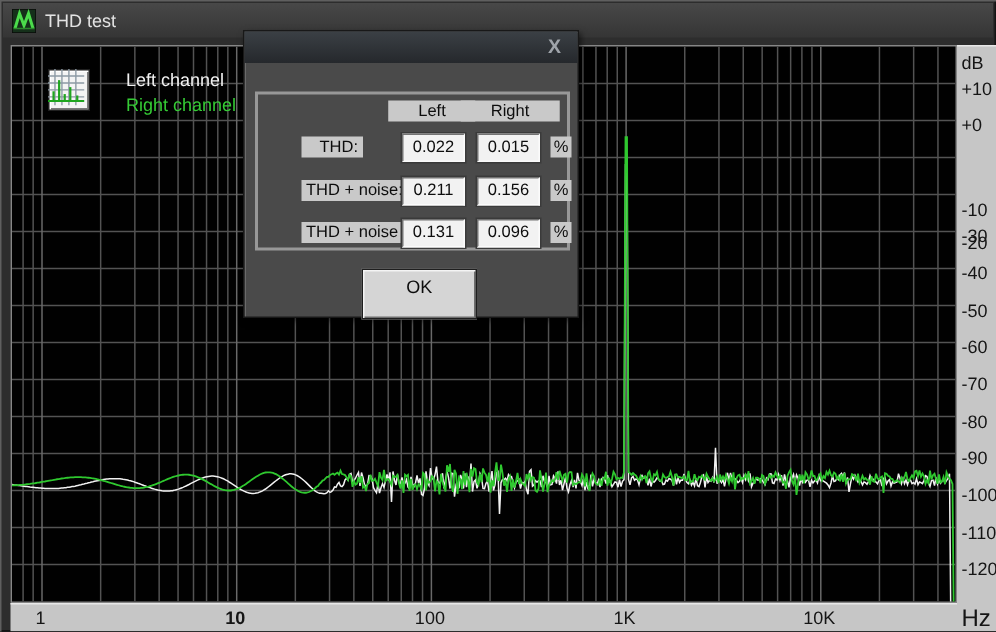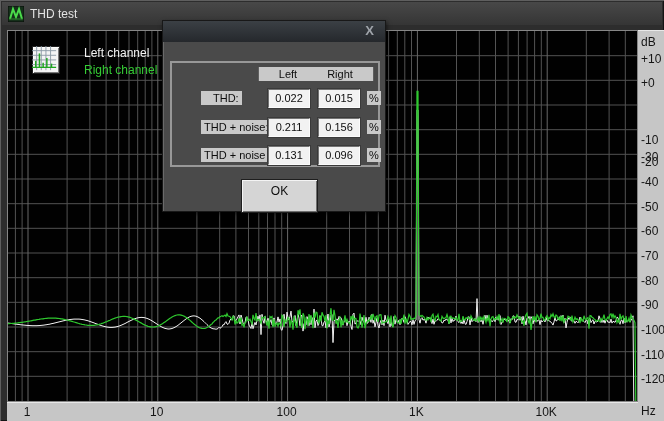--- a/index.html
+++ b/index.html
@@ -24,21 +24,21 @@
   #legend .rows{display:flex;flex-direction:column;justify-content:flex-start;gap:3px;}
   #legend .l-left{color:#f2f2f2;font-size:12px;}
   #legend .l-right{color:#35cb35;font-size:12px;}
   
   #ystrip{position:absolute;left:638px;top:30px;width:26px;height:391px;background:#c6c6c6;
           border-top:1px solid #e8e8e8;}
   #ystrip .tick,#ystrip .axlabel{position:absolute;left:3px;font-size:12px;color:#151515;white-space:nowrap;}
   #xstrip{position:absolute;left:7px;top:402px;width:631px;height:19px;background:#c6c6c6;
           border-top:1px solid #e8e8e8;}
   #xstrip .tick{position:absolute;top:2px;transform:translateX(-50%);font-size:12px;color:#151515;}
-  #hz-label{position:absolute;left:641px;top:404px;font-size:12px;color:#151515;z-index:3;}
+  #hz-label{position:absolute;left:641px;top:404px;font-size:16px;color:#151515;z-index:3;}
   #db-label{top:4px;}
   
   #dialog{position:absolute;left:162px;top:20px;width:224px;height:192px;background:#4a4a4a;
           border:1px solid #181818;box-shadow:1px 2px 4px rgba(0,0,0,.55), inset 1px 1px 0 #6a6a6a;z-index:10;}
   #dialog-title{position:absolute;left:0;top:0;right:0;height:21px;
           background:linear-gradient(#3b4045,#25282c);display:flex;align-items:center;}
   #dialog-title .dtitle{color:#ced1d5;font-size:12px;margin-left:9px;}
   #dialog-close{position:absolute;right:11px;top:2px;color:#9fa4aa;font-size:13px;font-weight:bold;cursor:default;}
   #groupbox{position:absolute;left:7px;top:40px;width:210px;height:106px;border:2px solid #989898;}
   .hdr{position:absolute;top:4px;transform:translateX(-50%);background:#c9c9c9;color:#0d0d0d;
@@ -174,21 +174,21 @@
       <span class="tick" style="top: 218px;">-70</span>
       <span class="tick" style="top: 242.667px;">-80</span>
       <span class="tick" style="top: 267.333px;">-90</span>
       <span class="tick" style="top: 292px;">-100</span>
       <span class="tick" style="top: 316.667px;">-110</span>
       <span class="tick" style="top: 341.333px;">-120</span>
     </div>
 
   <div id="xstrip">
       <span class="tick" style="left: 20px;">1</span>
-      <span class="tick" style="left: 149.8px;">10</span>
+      <span class="tick" style="left: 149.8px; font-weight: bold;">10</span>
       <span class="tick" style="left: 279.6px;">100</span>
       <span class="tick" style="left: 409.4px;">1K</span>
       <span class="tick" style="left: 539.2px;">10K</span>
     </div>
   <span id="hz-label">Hz</span>
 
   <div id="dialog">
     <div id="dialog-title">
       <span id="dialog-close">X</span>
     </div>

